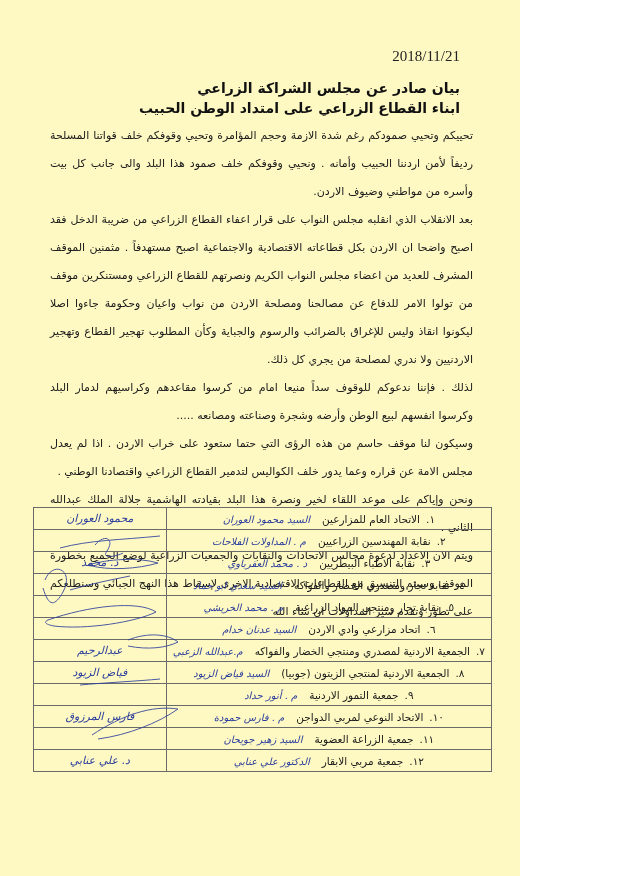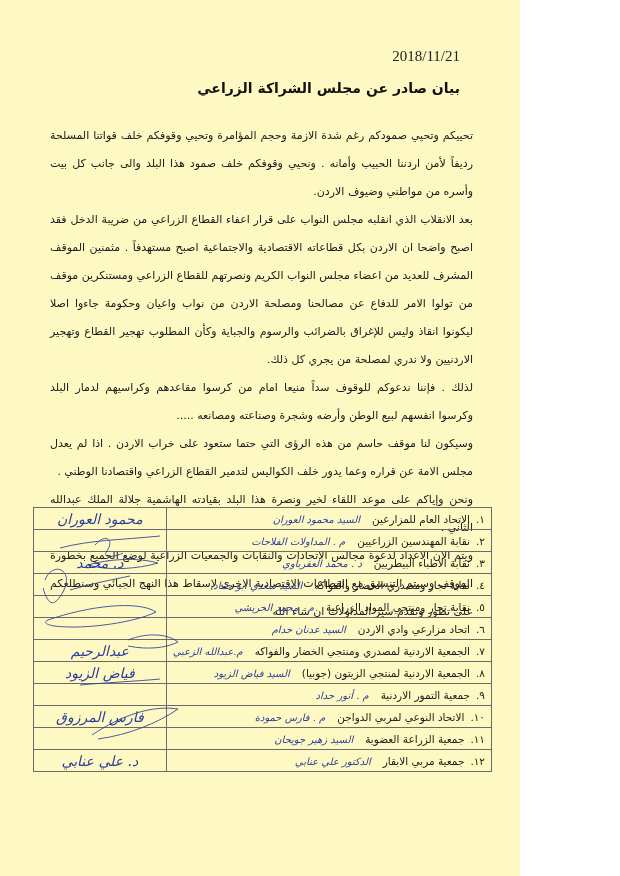--- a/index.html
+++ b/index.html
@@ -4,35 +4,36 @@
   <style>
     html, body { margin: 0; padding: 0; background: #ffffff; }
     body { width: 620px; height: 876px; position: relative; overflow: hidden; font-family: "DejaVu Sans", sans-serif; color: #1a1a1a; }
     .page { position: absolute; left: 0; top: 0; width: 520px; height: 876px; background: #fef9c3; }
     .date { position: absolute; top: 48px; right: 60px; font-family: "Liberation Serif", serif; font-size: 15px; color: #222; }
     .title { position: absolute; top: 78px; left: 60px; right: 60px; text-align: right; direction: rtl; font-weight: bold; font-size: 14px; line-height: 20px; color: #111; }
     .body-text { position: absolute; top: 122px; left: 50px; right: 47px; direction: rtl; text-align: justify; font-size: 11px; line-height: 28px; color: #1a1a1a; }
     .body-text p { margin: 0; }
     .sig-table { position: absolute; top: 507px; left: 33px; width: 459px; border-collapse: collapse; direction: rtl; }
     .sig-table td { border: 1px solid #6a6a6a; height: 21px; padding: 0 6px; font-size: 10.5px; white-space: nowrap; overflow: hidden; }
-    .sig-table td.org { width: 300px; text-align: right; }
+    .sig-table td.org { width: 300px; text-align: center; }
     .sig-table td.sig { width: 141px; text-align: center; }
     .num { display: inline-block; margin-left: 6px; color: #222; }
     .rep { display: inline-block; margin-right: 12px; color: #2a3d9c; font-family: "DejaVu Serif", serif; font-style: italic; font-size: 10px; }
-    .sigtext { color: #2a3d9c; font-family: "DejaVu Serif", serif; font-style: italic; font-size: 14px; }
+    .sigtext { color: #2a3d9c; font-family: "DejaVu Serif", serif; font-style: italic; font-size: 11px; }
     .scribble { position: absolute; pointer-events: none; }
   </style>
 </head>
 <body>
 
 <div class="page">
   <div class="date">2018/11/21</div>
 
   <div class="title">
     <div>بيان صادر عن مجلس الشراكة الزراعي</div>
+    <div>ابناء القطاع الزراعي على امتداد الوطن الحبيب</div>
   </div>
 
   <div class="body-text">
     <p>تحييكم وتحيي صمودكم رغم شدة الازمة وحجم المؤامرة وتحيي وقوفكم خلف قواتنا المسلحة رديفاً لأمن اردننا الحبيب وأمانه . ونحيي وقوفكم خلف صمود هذا البلد والى جانب كل بيت وأسره من مواطني وضيوف الاردن.</p>
     <p>بعد الانقلاب الذي انقلبه مجلس النواب على قرار اعفاء القطاع الزراعي من ضريبة الدخل فقد اصبح واضحا ان الاردن بكل قطاعاته الاقتصادية والاجتماعية اصبح مستهدفاً . مثمنين الموقف المشرف للعديد من اعضاء مجلس النواب الكريم ونصرتهم للقطاع الزراعي ومستنكرين موقف من تولوا الامر للدفاع عن مصالحنا ومصلحة الاردن من نواب واعيان وحكومة جاءوا اصلا ليكونوا انقاذ وليس للإغراق بالضرائب والرسوم والجباية وكأن المطلوب تهجير القطاع وتهجير الاردنيين ولا ندري لمصلحة من يجري كل ذلك.</p>
     <p>لذلك . فإننا ندعوكم للوقوف سداً منيعا امام من كرسوا مقاعدهم وكراسيهم لدمار البلد وكرسوا انفسهم لبيع الوطن وأرضه وشجرة وصناعته ومصانعه .....</p>
     <p>وسيكون لنا موقف حاسم من هذه الرؤى التي حتما ستعود على خراب الاردن . اذا لم يعدل مجلس الامة عن قراره وعما يدور خلف الكواليس لتدمير القطاع الزراعي واقتصادنا الوطني .</p>
     <p>ونحن وإياكم على موعد اللقاء لخير ونصرة هذا البلد بقيادته الهاشمية جلالة الملك عبدالله الثاني .</p>
     <p>ويتم الان الاعداد لدعوة مجالس الاتحادات والنقابات والجمعيات الزراعية لوضع الجميع بخطورة الموقف وسيتم التنسيق مع القطاعات الاقتصادية الاخرى لإسقاط هذا النهج الجبائي وسنطلعكم على تطور وتقدم سير المداولات ان شاء الله</p>
   </div>

